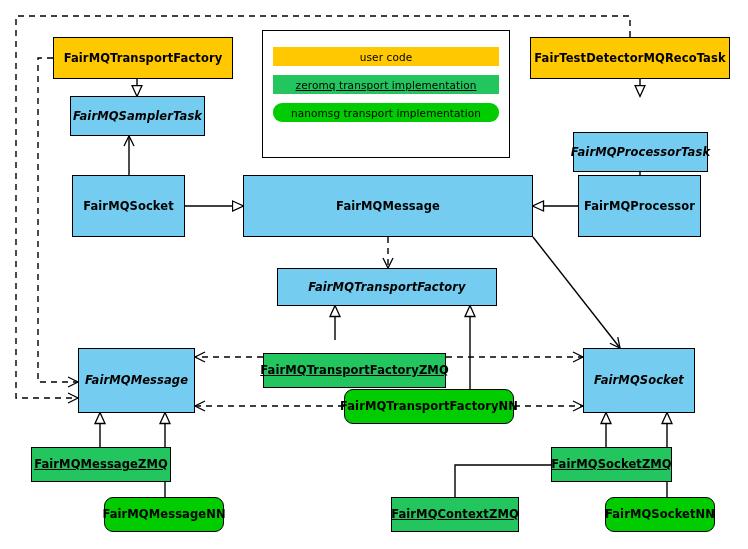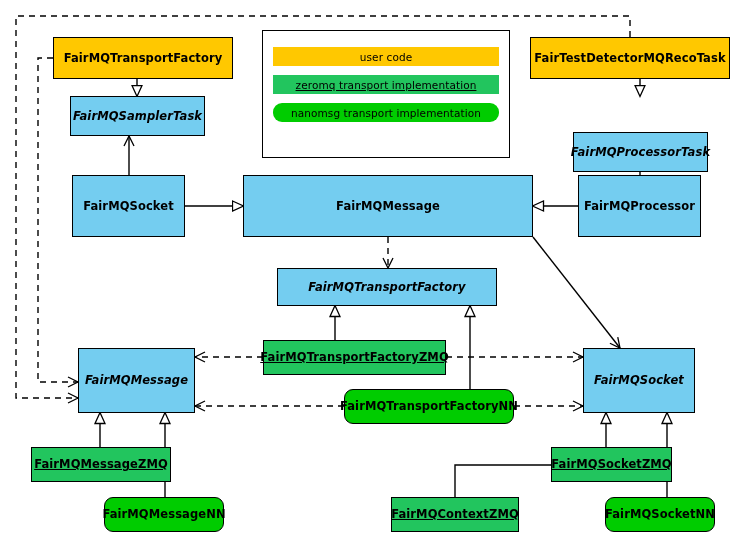--- a/index.html
+++ b/index.html
@@ -132,21 +132,21 @@
 
   <div class="node c-framework abstract" style="left:70px;  top:96px;  width:135px; height:40px;">FairMQSamplerTask</div>
   <div class="node c-framework abstract" style="left:573px; top:96px;  width:135px; height:40px;margin-top:36px;">FairMQProcessorTask</div>
 
   <div class="node c-framework" style="left:72px;  top:175px; width:113px; height:62px;">FairMQSocket</div>
   <div class="node c-framework" style="left:243px; top:175px; width:290px; height:62px;">FairMQMessage</div>
   <div class="node c-framework" style="left:578px; top:175px; width:123px; height:62px;">FairMQProcessor</div>
 
   <div class="node c-framework abstract" style="left:277px; top:268px; width:220px; height:38px;">FairMQTransportFactory</div>
 
-  <div class="node c-zmq" style="left:263px; top:340px; width:183px; height:35px;">FairMQTransportFactoryZMQ</div>
+  <div class="node c-zmq" style="left:263px; top:353px; width:183px; height:35px;">FairMQTransportFactoryZMQ</div>
   <div class="node c-nn" style="left:344px; top:389px; width:170px; height:35px;">FairMQTransportFactoryNN</div>
 
   <div class="node c-framework abstract" style="left:78px;  top:348px; width:117px; height:65px;">FairMQMessage</div>
   <div class="node c-framework abstract" style="left:583px; top:348px; width:112px; height:65px;">FairMQSocket</div>
 
   <div class="node c-zmq" style="left:31px;  top:447px; width:140px; height:35px;">FairMQMessageZMQ</div>
   <div class="node c-nn" style="left:104px; top:497px; width:120px; height:35px;">FairMQMessageNN</div>
 
   <div class="node c-zmq" style="left:551px; top:447px; width:121px; height:35px;">FairMQSocketZMQ</div>
   <div class="node c-nn" style="left:605px; top:497px; width:110px; height:35px;">FairMQSocketNN</div>

